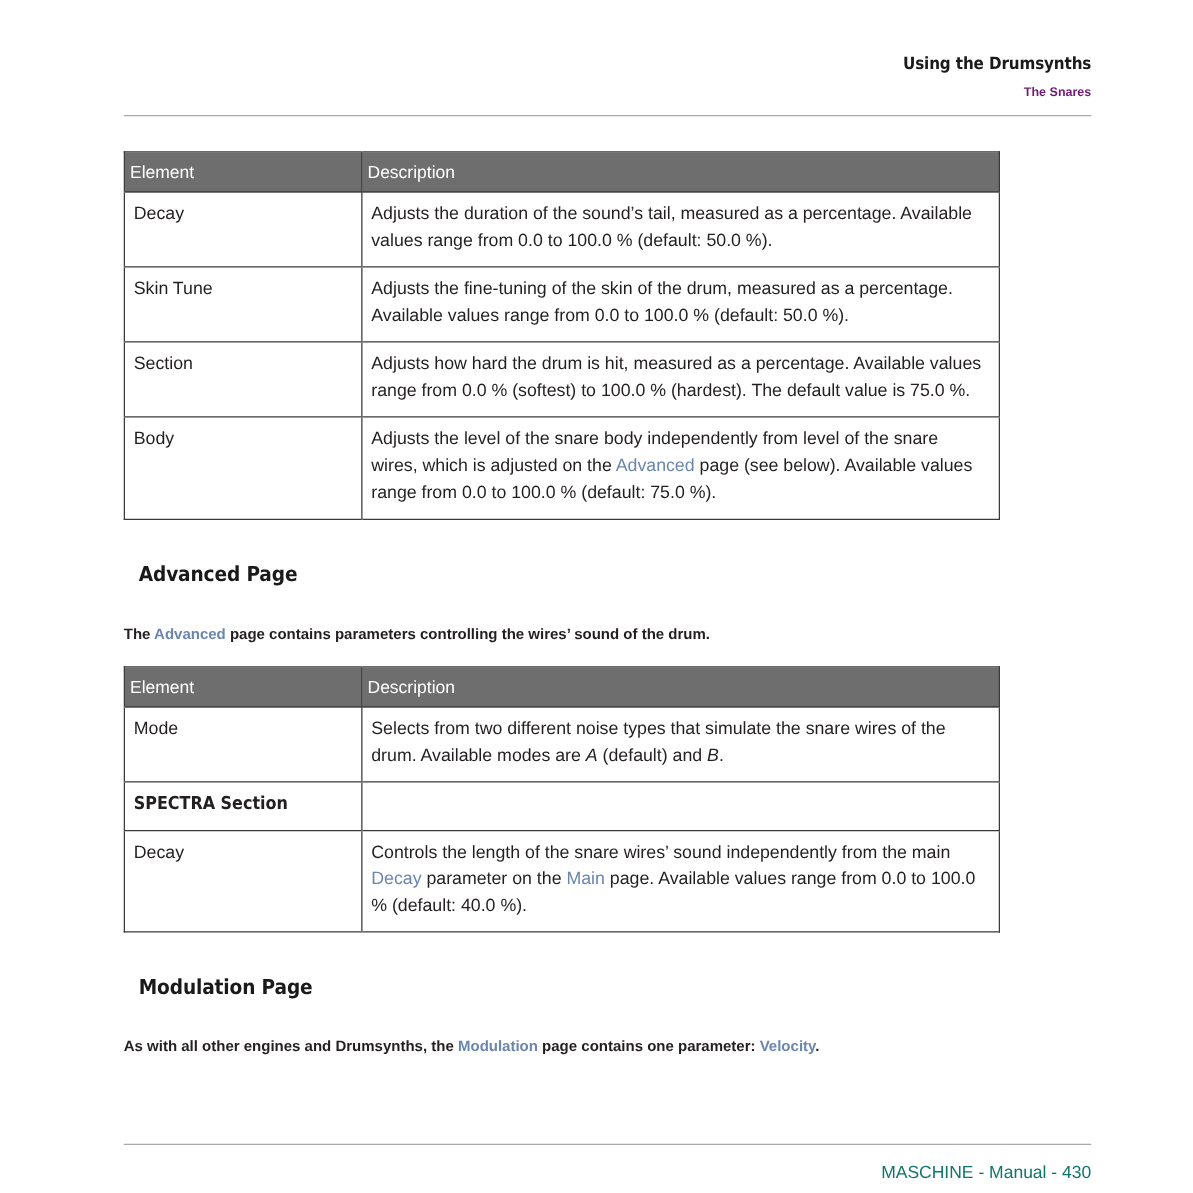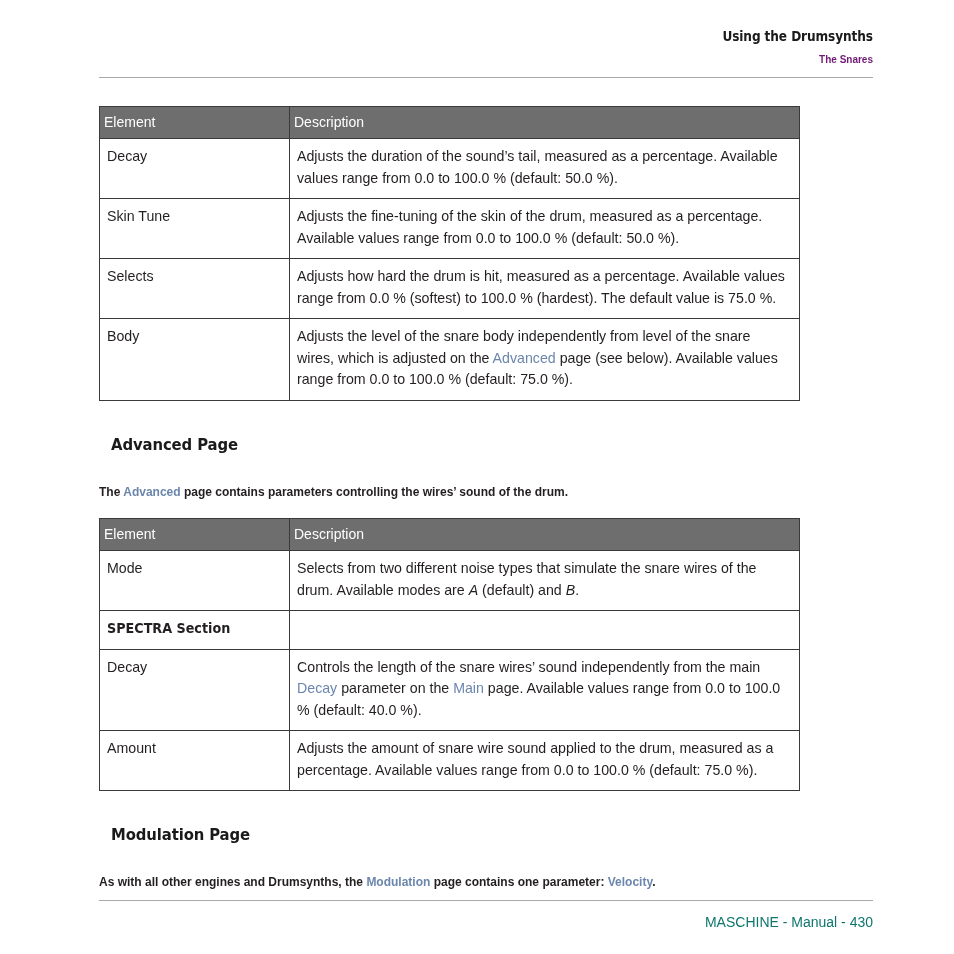--- a/index.html
+++ b/index.html
@@ -11,21 +11,21 @@
     width: 954px;
     height: 954px;
     position: relative;
     font-family: "Liberation Sans", sans-serif;
     color: #231f20;
     overflow: hidden;
   }
 
   .page {
     position: absolute;
-    left: 0; top: 2px;
+    left: 0; top: 17px;
     width: 954px;
     height: 698px;
   }
 
   
   .runhead {
     position: absolute;
     left: 99px;
     top: 26px;
     width: 774px;
@@ -184,21 +184,21 @@
       <tbody>
         <tr>
           <td class="elem">Decay</td>
           <td><span>Adjusts the duration of the sound’s tail, measured as a percentage. Available values range from 0.0 to 100.0 % (default: 50.0 %).</span></td>
         </tr>
         <tr>
           <td class="elem">Skin Tune</td>
           <td><span>Adjusts the fine-tuning of the skin of the drum, measured as a percentage. Available values range from 0.0 to 100.0 % (default: 50.0 %).</span></td>
         </tr>
         <tr>
-          <td class="elem">Selects</td>
+          <td class="elem">Section</td>
           <td><span>Adjusts how hard the drum is hit, measured as a percentage. Available values range from 0.0 % (softest) to 100.0 % (hardest). The default value is 75.0 %.</span></td>
         </tr>
         <tr>
           <td class="elem">Body</td>
           <td><span>Adjusts the level of the snare body independently from level of the snare wires, which is adjusted on the </span><a class="xref" href="#">Advanced</a><span> page (see below). Available values range from 0.0 to 100.0 % (default: 75.0 %).</span></td>
         </tr>
       </tbody>
     </table>
 
     <div class="gap-h2-top"></div>
@@ -227,24 +227,20 @@
           <td><span>Selects from two different noise types that simulate the snare wires of the drum. Available modes are </span><em class="it">A</em><span> (default) and </span><em class="it">B</em><span>.</span></td>
         </tr>
         <tr>
           <td class="elem-bold">SPECTRA Section</td>
           <td></td>
         </tr>
         <tr>
           <td class="elem">Decay</td>
           <td><span>Controls the length of the snare wires’ sound independently from the main </span><a class="xref" href="#">Decay</a><span> parameter on the </span><a class="xref" href="#">Main</a><span> page. Available values range from 0.0 to 100.0 % (default: 40.0 %).</span></td>
         </tr>
-        <tr>
-          <td class="elem">Amount</td>
-          <td><span>Adjusts the amount of snare wire sound applied to the drum, measured as a percentage. Available values range from 0.0 to 100.0 % (default: 75.0 %).</span></td>
-        </tr>
       </tbody>
     </table>
 
     <div class="gap-h2-top"></div>
 
     <h2 class="section">Modulation Page</h2>
     <div class="gap-h2-bot"></div>
 
     <p class="body"><span>As with all other engines and Drumsynths, the </span><a class="xref" href="#">Modulation</a><span> page contains one parameter: </span><a class="xref" href="#">Velocity</a><span>.</span></p>
 

